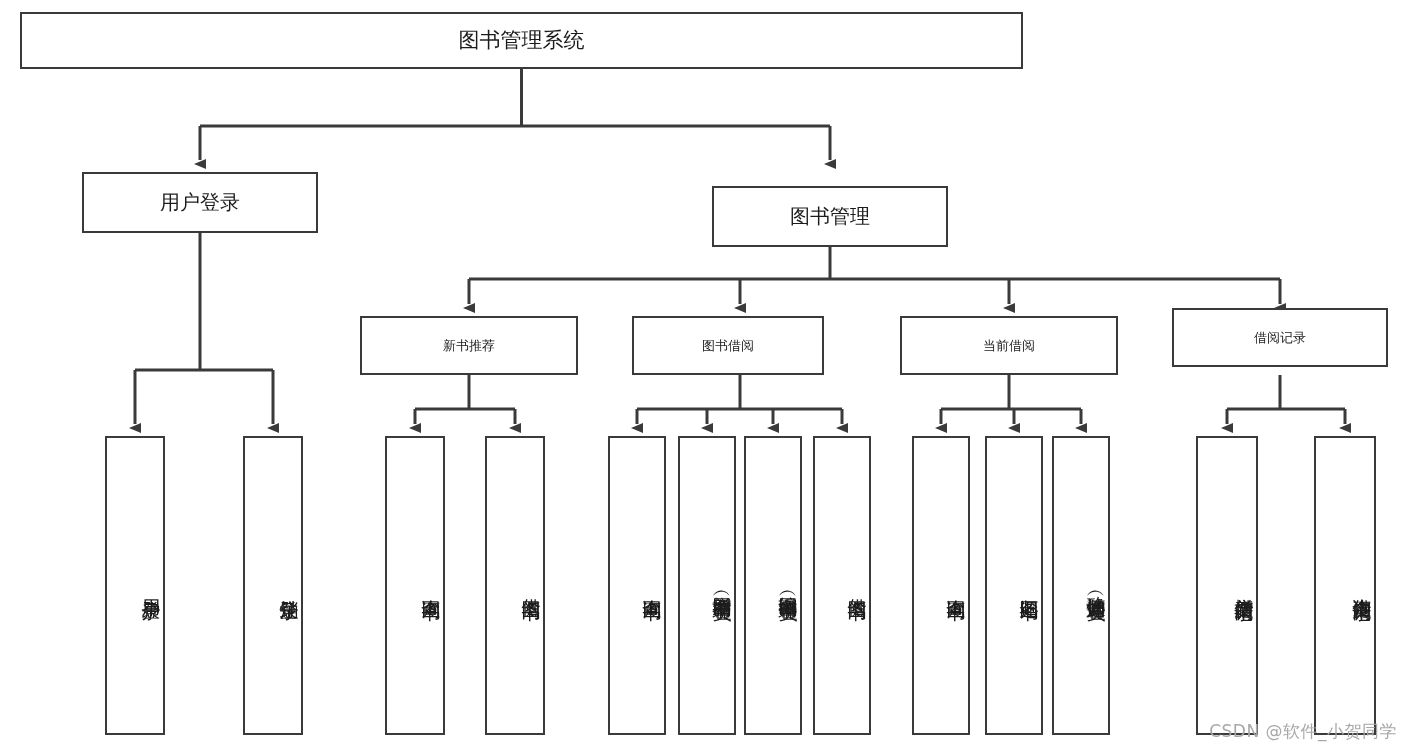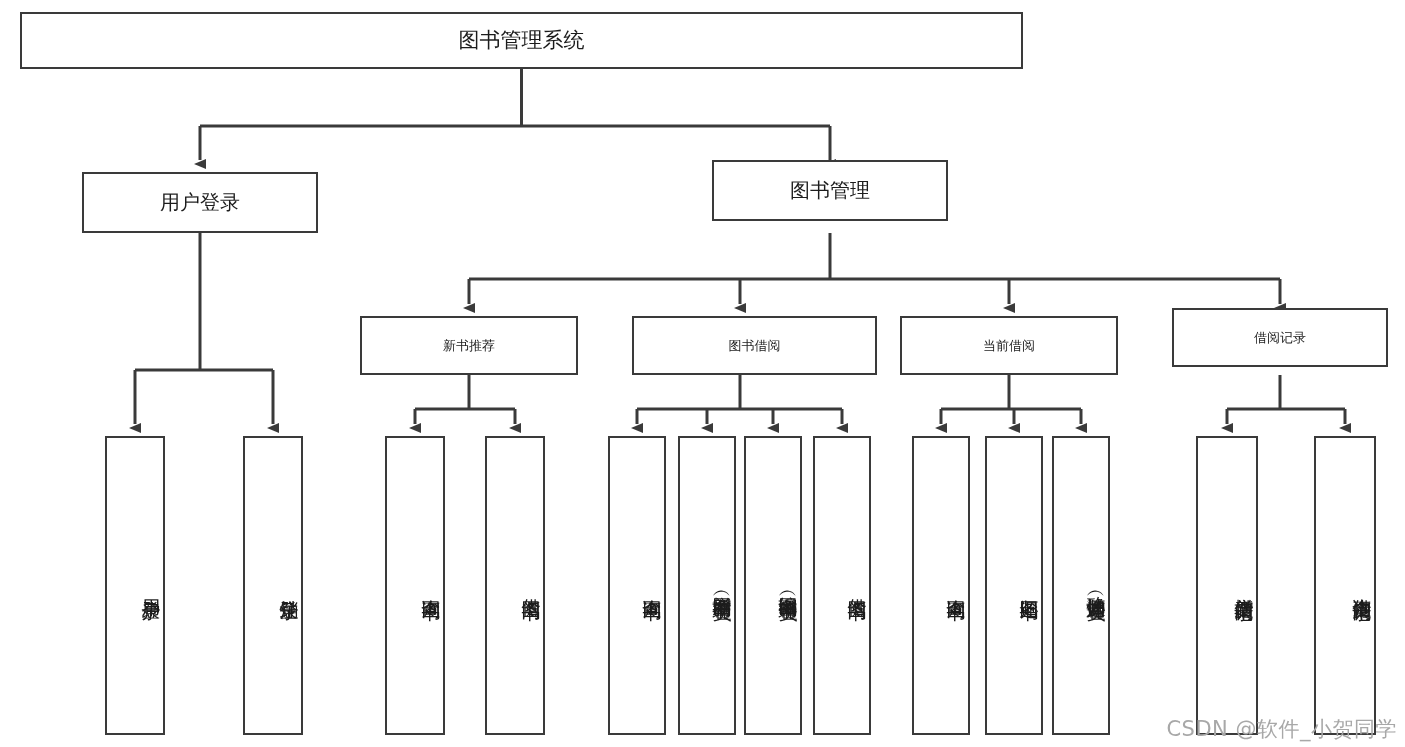--- a/index.html
+++ b/index.html
@@ -62,21 +62,21 @@
   }
   .node.leaf .node-label {
     writing-mode: vertical-rl;
     text-orientation: upright;
     white-space: nowrap;
   }
   #watermark {
     position: absolute;
     right: 8px;
     bottom: 4px;
-    font-size: 21px;
+    font-size: 17px;
     color: #a8a8a8;
     letter-spacing: 0.5px;
     white-space: nowrap;
   }
 </style>
 </head>
 <body>
 
 <div id="canvas">
 
@@ -123,27 +123,27 @@
       </g>
   </svg>
 
   <div id="nodes">
       <div class="node level0" style="left: 20px; top: 12px; width: 1003px; height: 57px;">
         <span class="node-label">图书管理系统</span>
       </div>
       <div class="node level1" style="left: 82px; top: 172px; width: 236px; height: 61px;">
         <span class="node-label">用户登录</span>
       </div>
-      <div class="node level1" style="left: 712px; top: 160px; width: 236px; height: 61px;">
+      <div class="node level1" style="left: 712px; top: 186px; width: 236px; height: 61px;">
         <span class="node-label">图书管理</span>
       </div>
       <div class="node level2" style="left: 360px; top: 316px; width: 218px; height: 59px;">
         <span class="node-label">新书推荐</span>
       </div>
-      <div class="node level2" style="left: 632px; top: 316px; width: 245px; height: 59px;">
+      <div class="node level2" style="left: 632px; top: 316px; width: 192px; height: 59px;">
         <span class="node-label">图书借阅</span>
       </div>
       <div class="node level2" style="left: 900px; top: 316px; width: 218px; height: 59px; align-items: center;">
         <span class="node-label">当前借阅</span>
       </div>
       <div class="node level2" style="left: 1172px; top: 308px; width: 216px; height: 59px;">
         <span class="node-label">借阅记录</span>
       </div>
       <div class="node level3 leaf" style="left: 105px; top: 436px; width: 60px; height: 299px;">
         <span class="node-label">用户登录</span>

